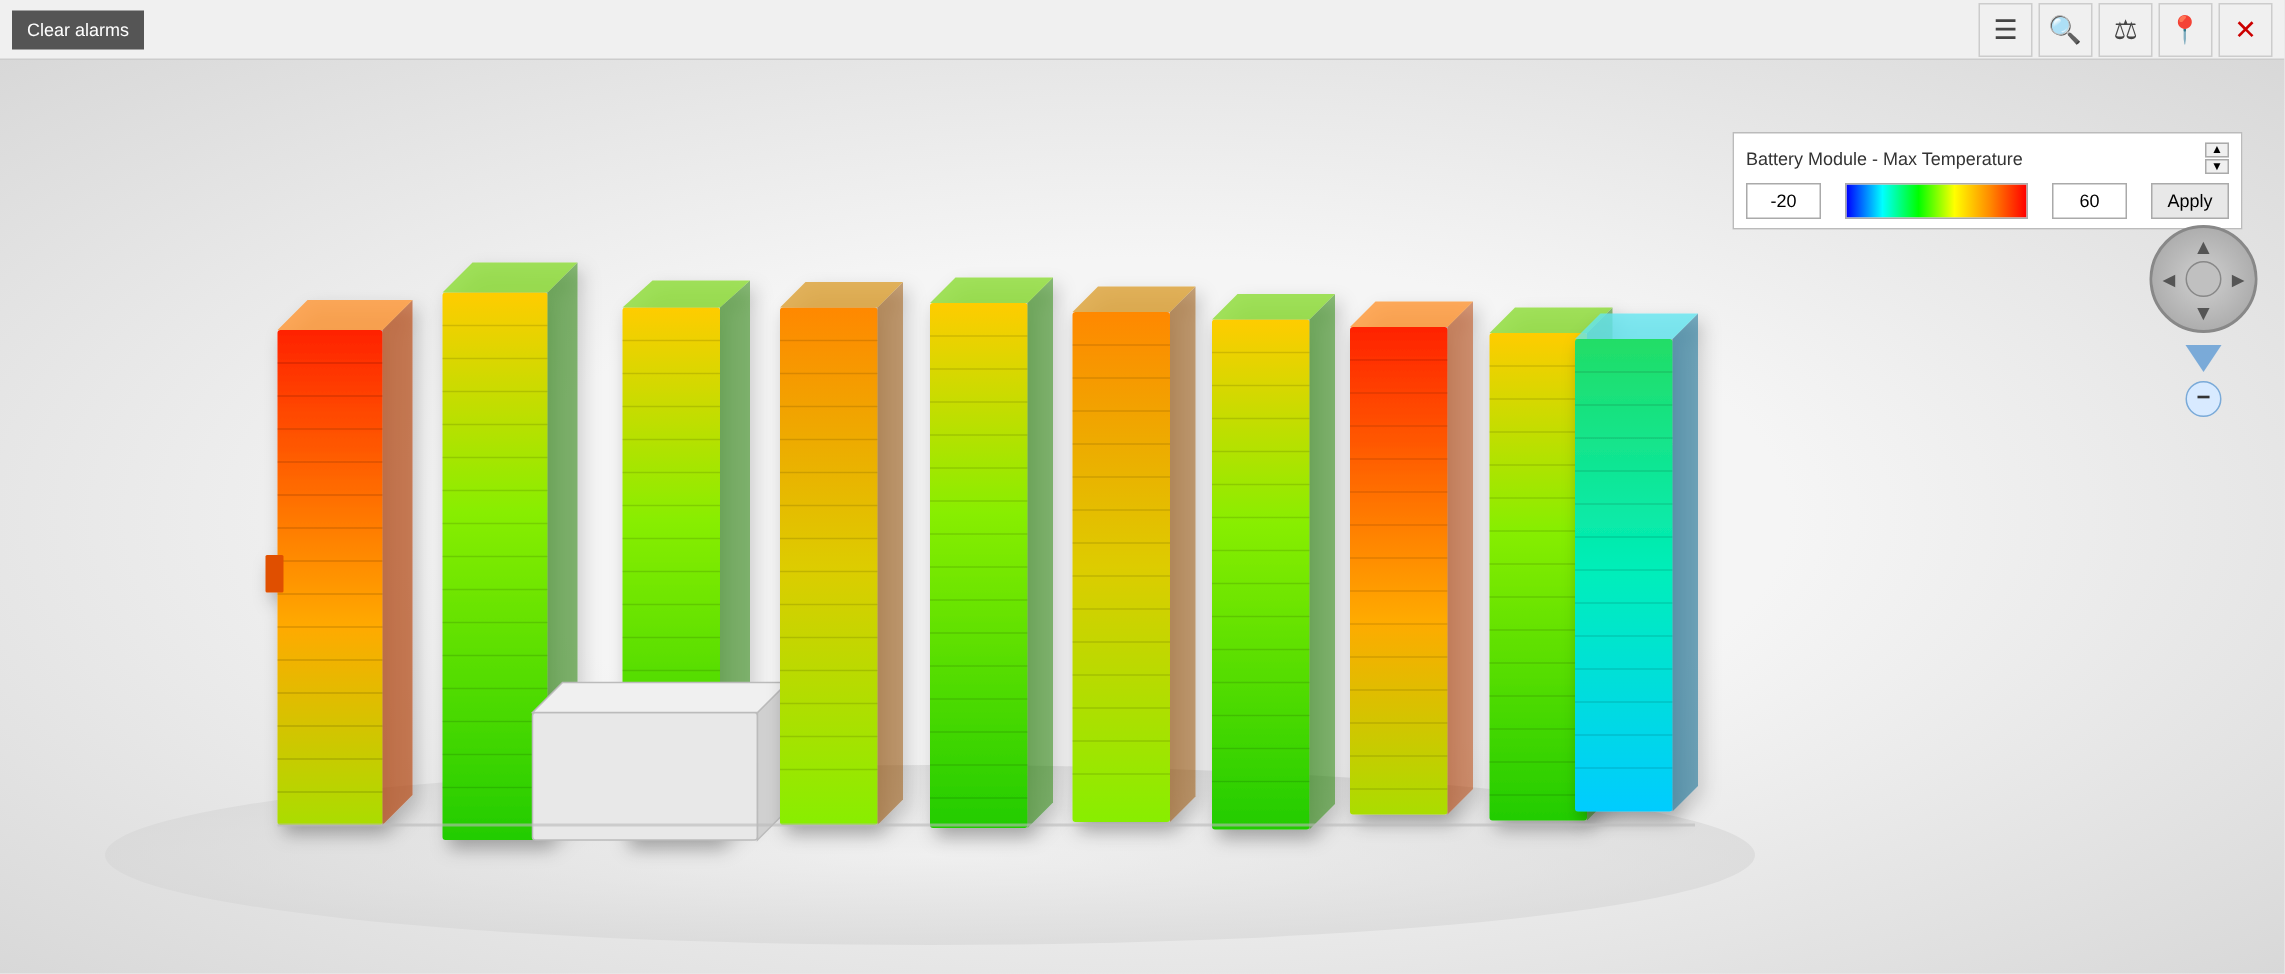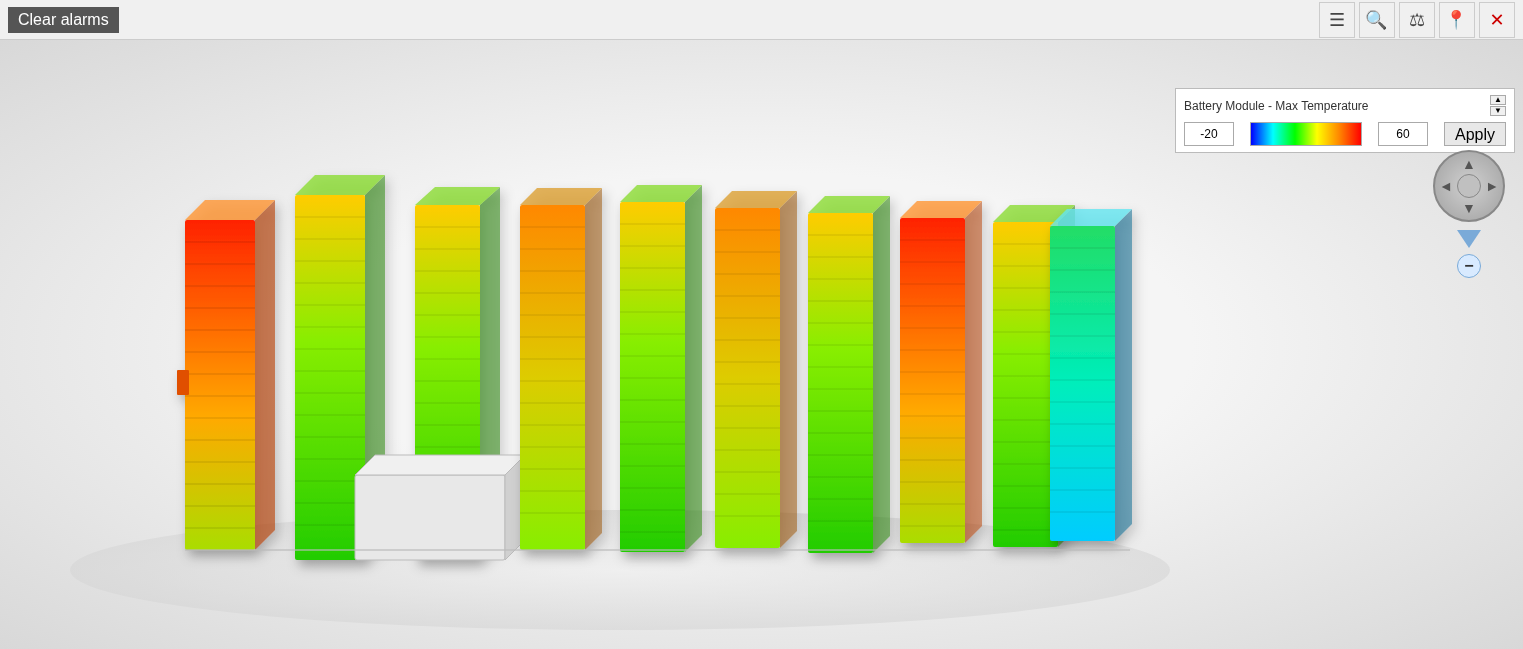--- a/index.html
+++ b/index.html
@@ -26,21 +26,21 @@
       align-items: center;
       z-index: 10;
     }
 
     #clear-alarms-btn {
       background: #555;
       color: #fff;
       border: none;
       padding: 4px 10px;
       margin-left: 8px;
-      font-size: 16px;
+      font-size: 12px;
       cursor: pointer;
       height: 26px;
     }
 
     .toolbar-spacer { flex: 1; }
 
     .toolbar-icons {
       display: flex;
       align-items: center;
       gap: 4px;
@@ -68,21 +68,21 @@
       right: 0;
       bottom: 0;
       background: radial-gradient(ellipse at center, #f5f5f5 40%, #d8d8d8 100%);
       overflow: hidden;
     }
 
     
     #color-panel {
       position: absolute;
       top: 48px;
-      right: 8px;
+      right: 28px;
       width: 340px;
       background: #fff;
       border: 1px solid #bbb;
       padding: 6px 8px;
       z-index: 20;
     }
 
     #color-panel-header {
       display: flex;
       align-items: center;
@@ -134,21 +134,21 @@
       flex: 1;
       height: 24px;
       background: linear-gradient(to right, #0000ff, #00ffff, #00ff00, #ffff00, #ff8800, #ff0000);
       border: 1px solid #aaa;
     }
 
     #apply-btn {
       background: #e8e8e8;
       border: 1px solid #aaa;
       padding: 3px 10px;
-      font-size: 16px;
+      font-size: 12px;
       cursor: pointer;
       height: 24px;
     }
 
     
     #nav-controls {
       position: absolute;
       right: 18px;
       top: 110px;
       z-index: 20;

